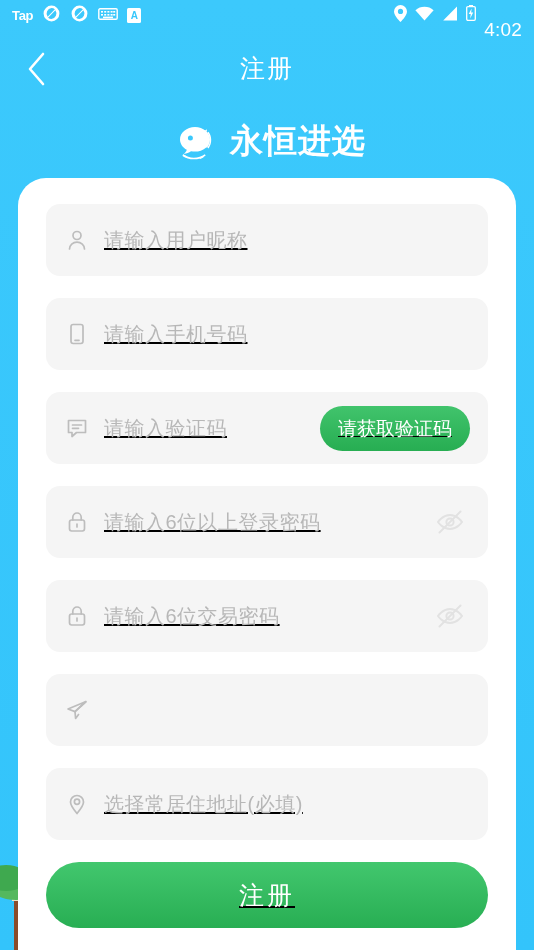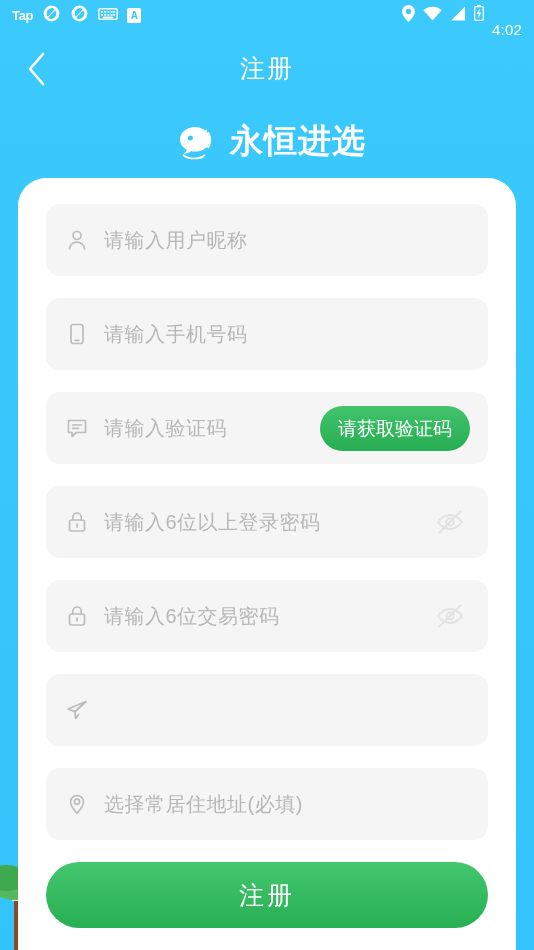--- a/index.html
+++ b/index.html
@@ -18,21 +18,21 @@
     height:30px; width:100%;
     display:flex; align-items:center;
     padding:5px 12px;
     color:#fff;
     position:relative; z-index:5;
   }
   .sb-left{ display:flex; align-items:center; gap:9px; }
   .sb-right{ display:flex; align-items:center; gap:8px; margin-left:auto; }
   .sb-tap{ font-size:13px; font-weight:700; letter-spacing:-.3px; }
   .sb-ico{ display:block; }
-  .sb-time{ font-size:15px; font-weight:500; letter-spacing:.2px;margin-top:29px; }
+  .sb-time{ font-size:19px; font-weight:500; letter-spacing:.2px;margin-top:29px; }
   .abox{
     width:14px;height:15px;background:#fff;border-radius:1.5px;
     color:#37c7fb;font-size:10px;font-weight:700;
     display:flex;align-items:center;justify-content:center;
   }
 
   
   .header{ position:relative; height:148px; z-index:4; }
   .back-btn{
     position:absolute; left:16px; top:18px;
@@ -64,20 +64,21 @@
   }
 
   
   .card{
     position:absolute;
     left:18px; right:18px; top:178px; bottom:0;
     background:#fff;
     border-radius:28px 28px 0 0;
     padding:26px 28px 4px 28px;
     z-index:3;
+    text-decoration:underline;
   }
 
   .field{
     position:relative;
     height:72px;
     background:#f5f5f5;
     border-radius:14px;
     display:flex; align-items:center;
     padding:0 18px;
     margin-bottom:22px;

